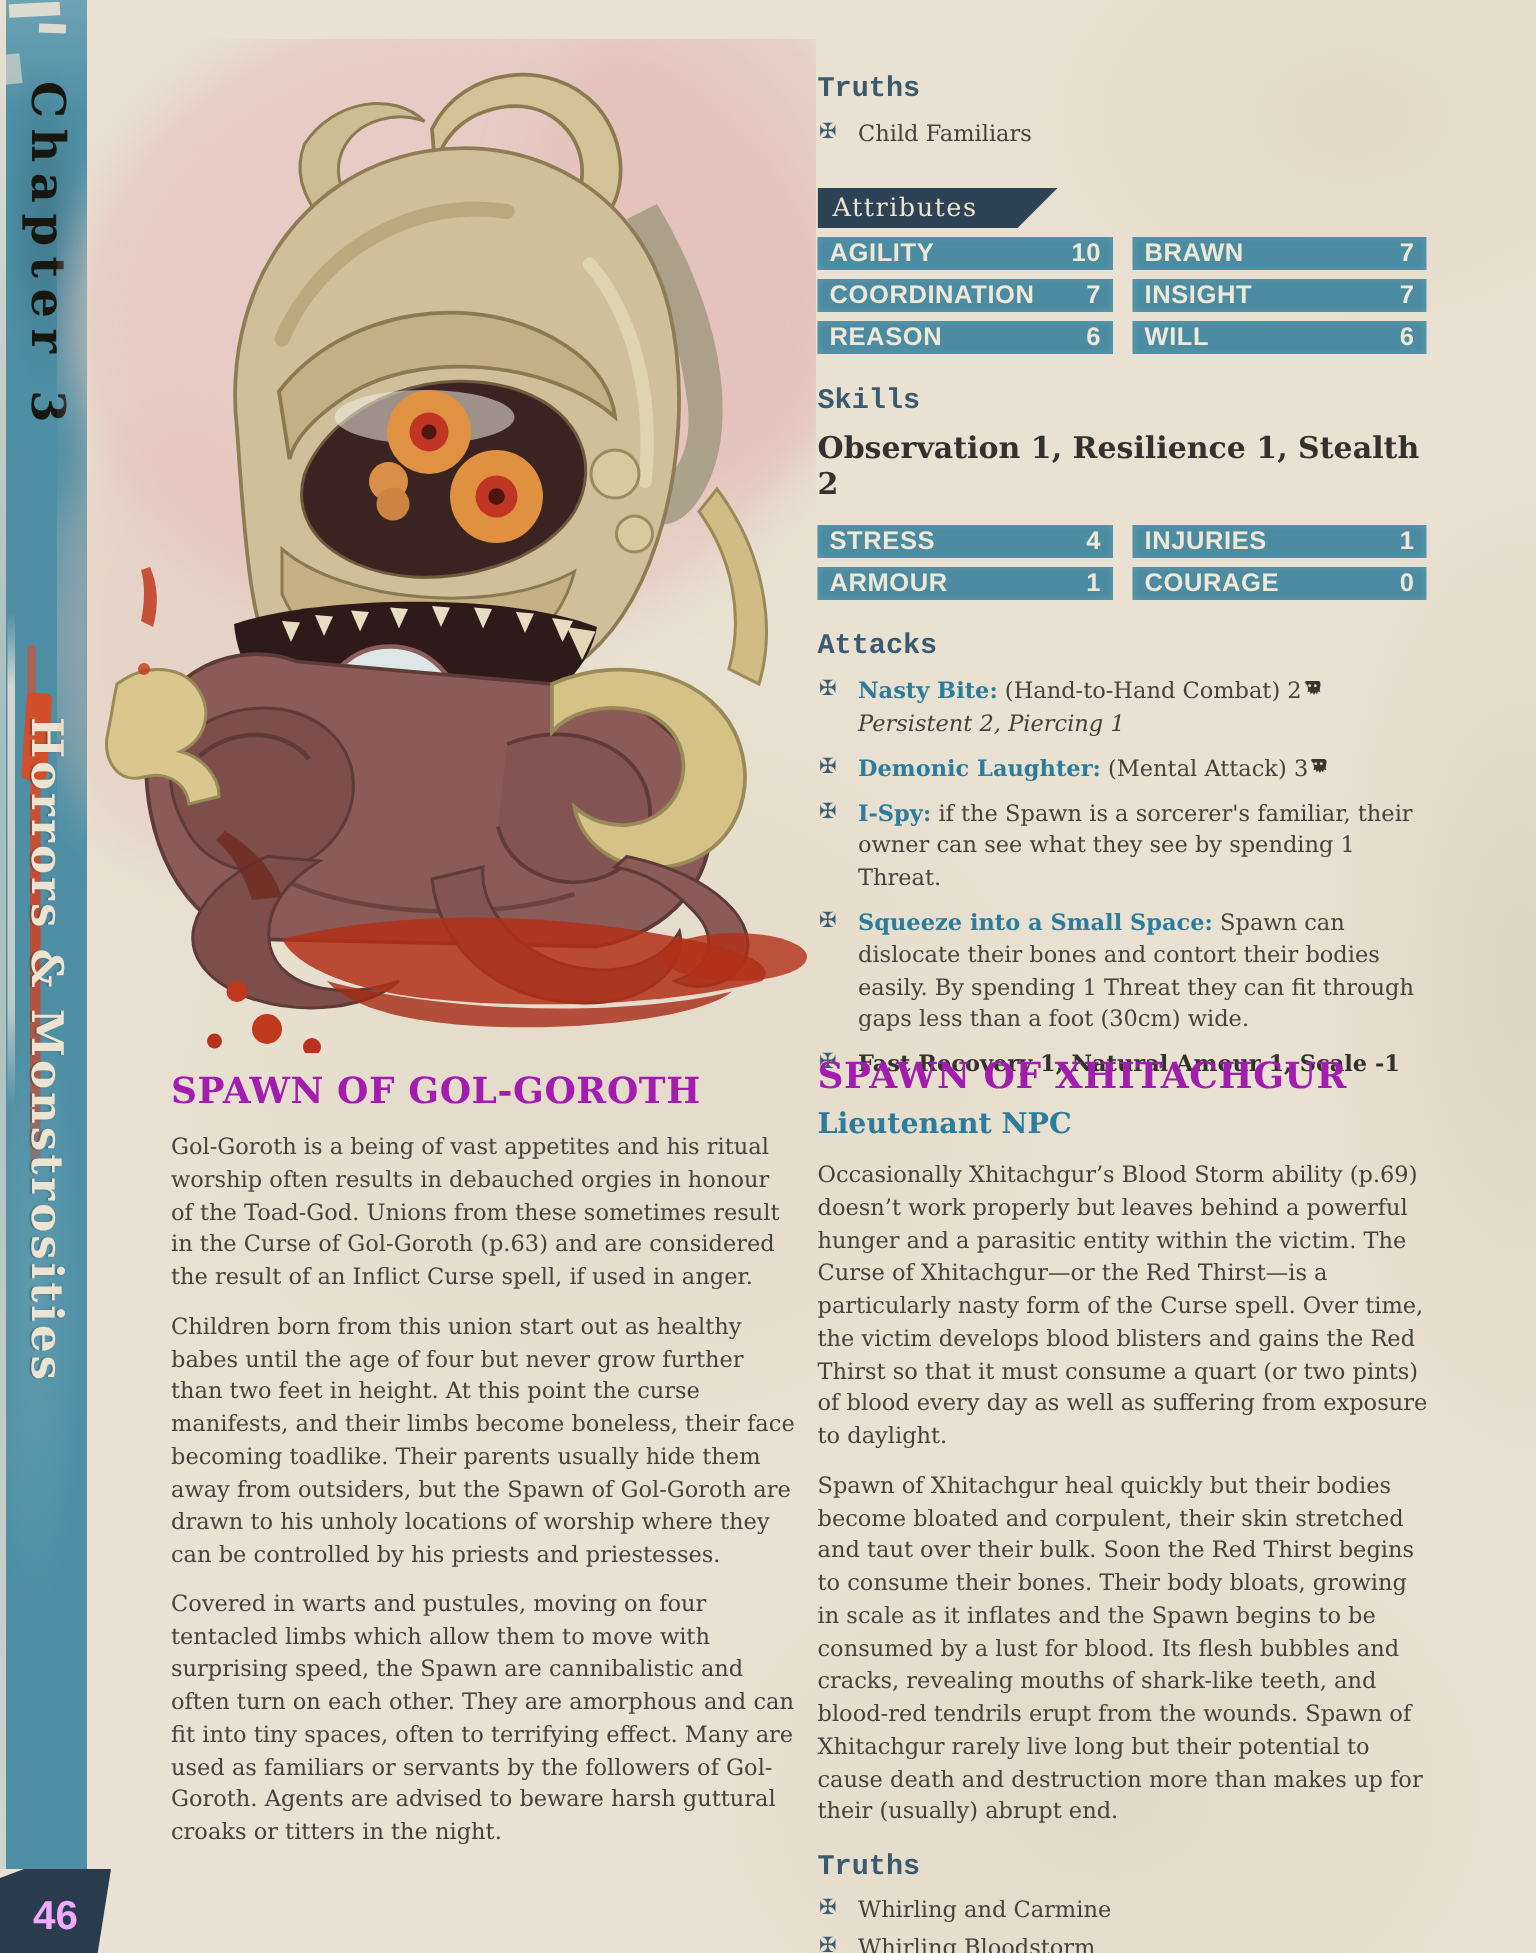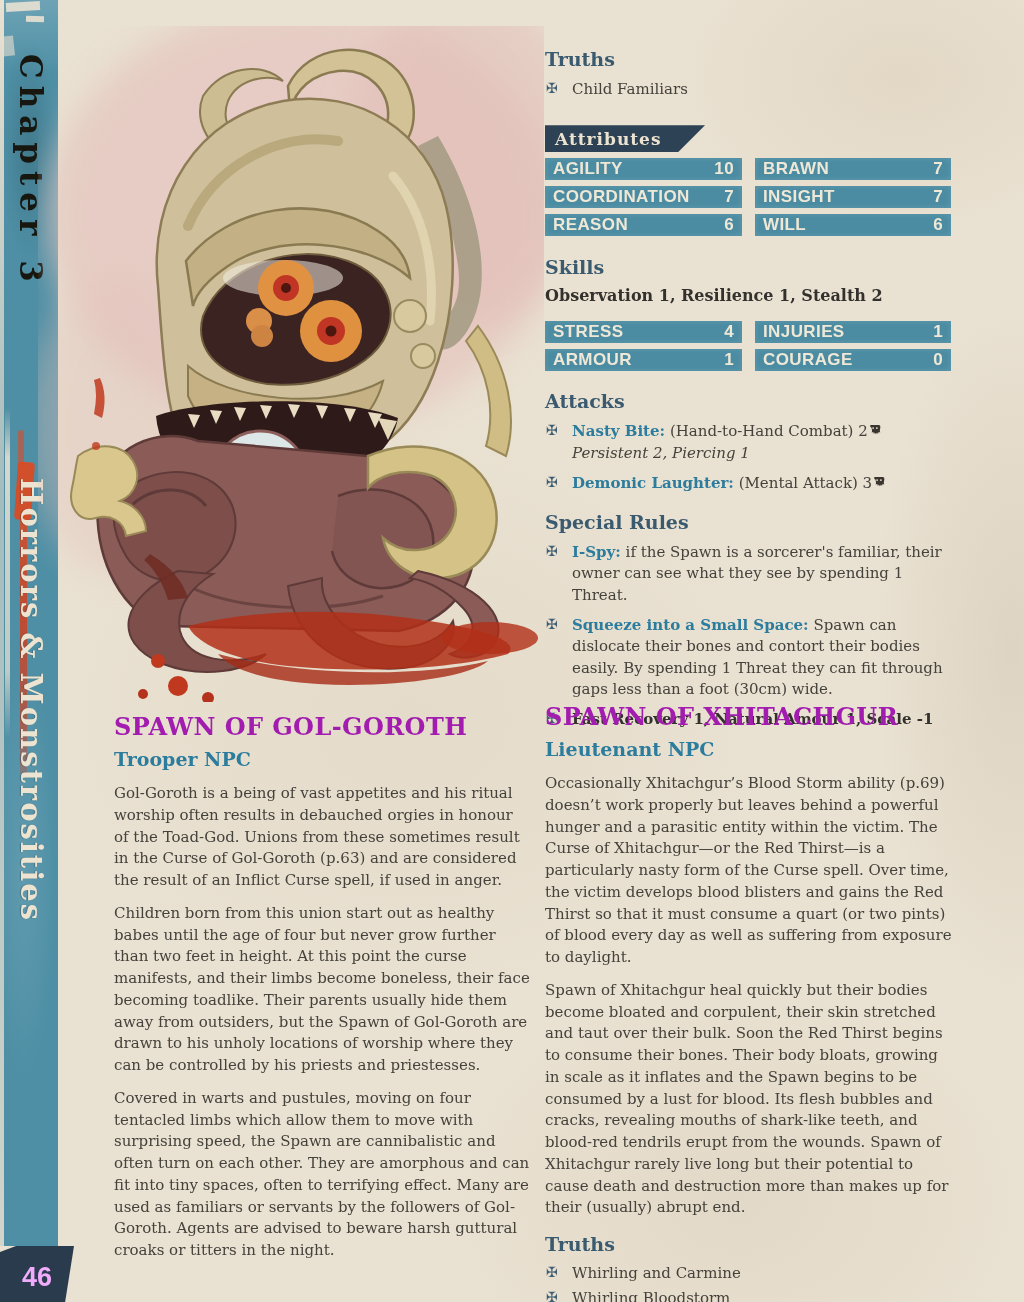--- a/index.html
+++ b/index.html
@@ -54,21 +54,21 @@
     clip-path:polygon(0 6px, 16px 0, 100% 0, 88% 100%, 0 100%);
     display:flex; align-items:center; justify-content:center;
   }
   .pagenum-box span { font-family:"Liberation Sans", sans-serif; font-weight:bold;
     font-size:27px; color:#f0abfc; padding-top:6px; }
 
   
   .illustration { position:absolute; left:38px; top:26px; width:506px; height:676px; }
 
   
-  .h-section { font-size:19px; font-weight:bold; color:#3a5a70; }
+  .h-section { font-size:19px; font-weight:bold; color:#3a5a70;font-family:Liberation Mono, monospace; }
   .h-title   { font-size:24px; font-weight:bold; color:#a21caf; letter-spacing:.4px; }
   .h-npc     { font-size:19px; font-weight:bold; color:#2c7c9e; }
   .body-p    { font-size:15px; line-height:1.45; color:#45423c; margin-bottom:11px; text-align:left; }
 
   .bullet { position:relative; padding-left:27px; font-size:15px; line-height:1.42; color:#45423c; }
   .bullet .cross { position:absolute; left:1px; top:0; color:#3f5d72; font-size:14px; }
   .teal-bold { color:#2c7c9e; font-weight:bold;margin-top:36px; }
   .bold-dark { color:#33312d; font-weight:bold; }
   .bullet em { font-style:italic; }
 
@@ -77,32 +77,32 @@
   
   .col-top-right { position:absolute; left:545px; top:48px; width:410px; }
   .truths-list { margin-top:9px; }
   .truths-list .bullet { margin-bottom:4px; }
 
   .banner {
     margin-top:25px; width:160px; height:27px; background:#2d4254;
     clip-path:polygon(0 0, 100% 0, calc(100% - 27px) 100%, 0 100%);
     display:flex; align-items:center; padding-left:10px;
   }
-  .banner span { font-family:"DejaVu Serif", serif; font-weight:bold; font-size:17px;
+  .banner span { font-family:"DejaVu Serif", serif; font-weight:normal; font-size:17px;
     color:#ece4d0; letter-spacing:1px; }
 
   .stat-grid { margin-top:6px; display:grid; grid-template-columns:197px 196px; gap:6px 13px; }
   .stat-row { height:22px; background:#4b8ca2; display:flex; align-items:center;
     justify-content:space-between; padding:0 8px;
     box-shadow:inset 0 0 6px rgba(255,255,255,.12); }
   .stat-row span { font-family:"Liberation Sans", sans-serif; font-weight:bold;
     font-size:17px; color:#efe8d6; letter-spacing:.4px; }
 
   .skills-h { margin-top:20px; }
-  .skills-line { margin-top:8px; font-size:16px; font-weight:bold; color:#33312d; }
+  .skills-line { margin-top:8px; font-size:20px; font-weight:bold; color:#33312d; }
   .derived-grid { margin-top:16px; }
 
   .attacks-h { margin-top:19px; }
   .attack-list .bullet { margin-top:9px; }
   .rules-h { margin-top:17px; }
   .rules-list .bullet { margin-top:9px; }
 
   
   .col-left  { position:absolute; left:114px; top:712px; width:418px; }
   .col-right { position:absolute; left:545px; top:702px; width:412px; }
@@ -290,37 +290,35 @@
     </div>
     <div class="bullet">
       <span class="cross">✠</span><span class="teal-bold">Demonic Laughter:</span><span> (Mental Attack) 3</span><span class="dmg-icon"><svg viewBox="0 0 14 14" width="14" height="13">
             <path d="M3 1h8c1.5 0 2 1.5 1.7 3l-.5 3c-.1.8.1 1.5.5 2.2l-1.8-.5-.7 2-1-1.6-1.2 2-1.2-2-1 1.6-.7-2-1.8.5c.4-.7.6-1.4.5-2.2l-.5-3C1 2.5 1.5 1 3 1z" fill="#3a352e"></path>
             <circle cx="5" cy="4.4" r="1" fill="#e9e2d1"></circle>
             <circle cx="9" cy="4.4" r="1" fill="#e9e2d1"></circle>
           </svg></span><em></em>
     </div>
   </div>
 
-  <div class="h-section rules-h">Special Rules</div>
   <div class="rules-list">
     <div class="bullet">
       <span class="cross">✠</span><span class="teal-bold">I-Spy:</span><span> if the Spawn is a sorcerer's familiar, their owner can see what they see by spending 1 Threat.</span>
     </div>
     <div class="bullet">
       <span class="cross">✠</span><span class="teal-bold">Squeeze into a Small Space:</span><span> Spawn can dislocate their bones and contort their bodies easily. By spending 1 Threat they can fit through gaps less than a foot (30cm) wide.</span>
     </div>
     <div class="bullet">
       <span class="cross">✠</span><span class="bold-dark">Fast Recovery 1, Natural Amour 1, Scale -1</span>
     </div>
   </div>
 </div>
 
 <div class="col-left">
   <div class="h-title">SPAWN OF GOL-GOROTH</div>
-  <div class="h-npc">Trooper NPC</div>
   <p class="body-p">Gol-Goroth is a being of vast appetites and his ritual worship often results in debauched orgies in honour of the Toad-God. Unions from these sometimes result in the Curse of Gol-Goroth (p.63) and are considered the result of an Inflict Curse spell, if used in anger.</p>
   <p class="body-p">Children born from this union start out as healthy babes until the age of four but never grow further than two feet in height. At this point the curse manifests, and their limbs become boneless, their face becoming toadlike. Their parents usually hide them away from outsiders, but the Spawn of Gol-Goroth are drawn to his unholy locations of worship where they can be controlled by his priests and priestesses.</p>
   <p class="body-p">Covered in warts and pustules, moving on four tentacled limbs which allow them to move with surprising speed, the Spawn are cannibalistic and often turn on each other. They are amorphous and can fit into tiny spaces, often to terrifying effect. Many are used as familiars or servants by the followers of Gol-Goroth. Agents are advised to beware harsh guttural croaks or titters in the night.</p>
 </div>
 
 <div class="col-right">
   <div class="h-title">SPAWN OF XHITACHGUR</div>
   <div class="h-npc">Lieutenant NPC</div>
   <p class="body-p">Occasionally Xhitachgur’s Blood Storm ability (p.69) doesn’t work properly but leaves behind a powerful hunger and a parasitic entity within the victim. The Curse of Xhitachgur—or the Red Thirst—is a particularly nasty form of the Curse spell. Over time, the victim develops blood blisters and gains the Red Thirst so that it must consume a quart (or two pints) of blood every day as well as suffering from exposure to daylight.</p>
   <p class="body-p">Spawn of Xhitachgur heal quickly but their bodies become bloated and corpulent, their skin stretched and taut over their bulk. Soon the Red Thirst begins to consume their bones. Their body bloats, growing in scale as it inflates and the Spawn begins to be consumed by a lust for blood. Its flesh bubbles and cracks, revealing mouths of shark-like teeth, and blood-red tendrils erupt from the wounds. Spawn of Xhitachgur rarely live long but their potential to cause death and destruction more than makes up for their (usually) abrupt end.</p>

